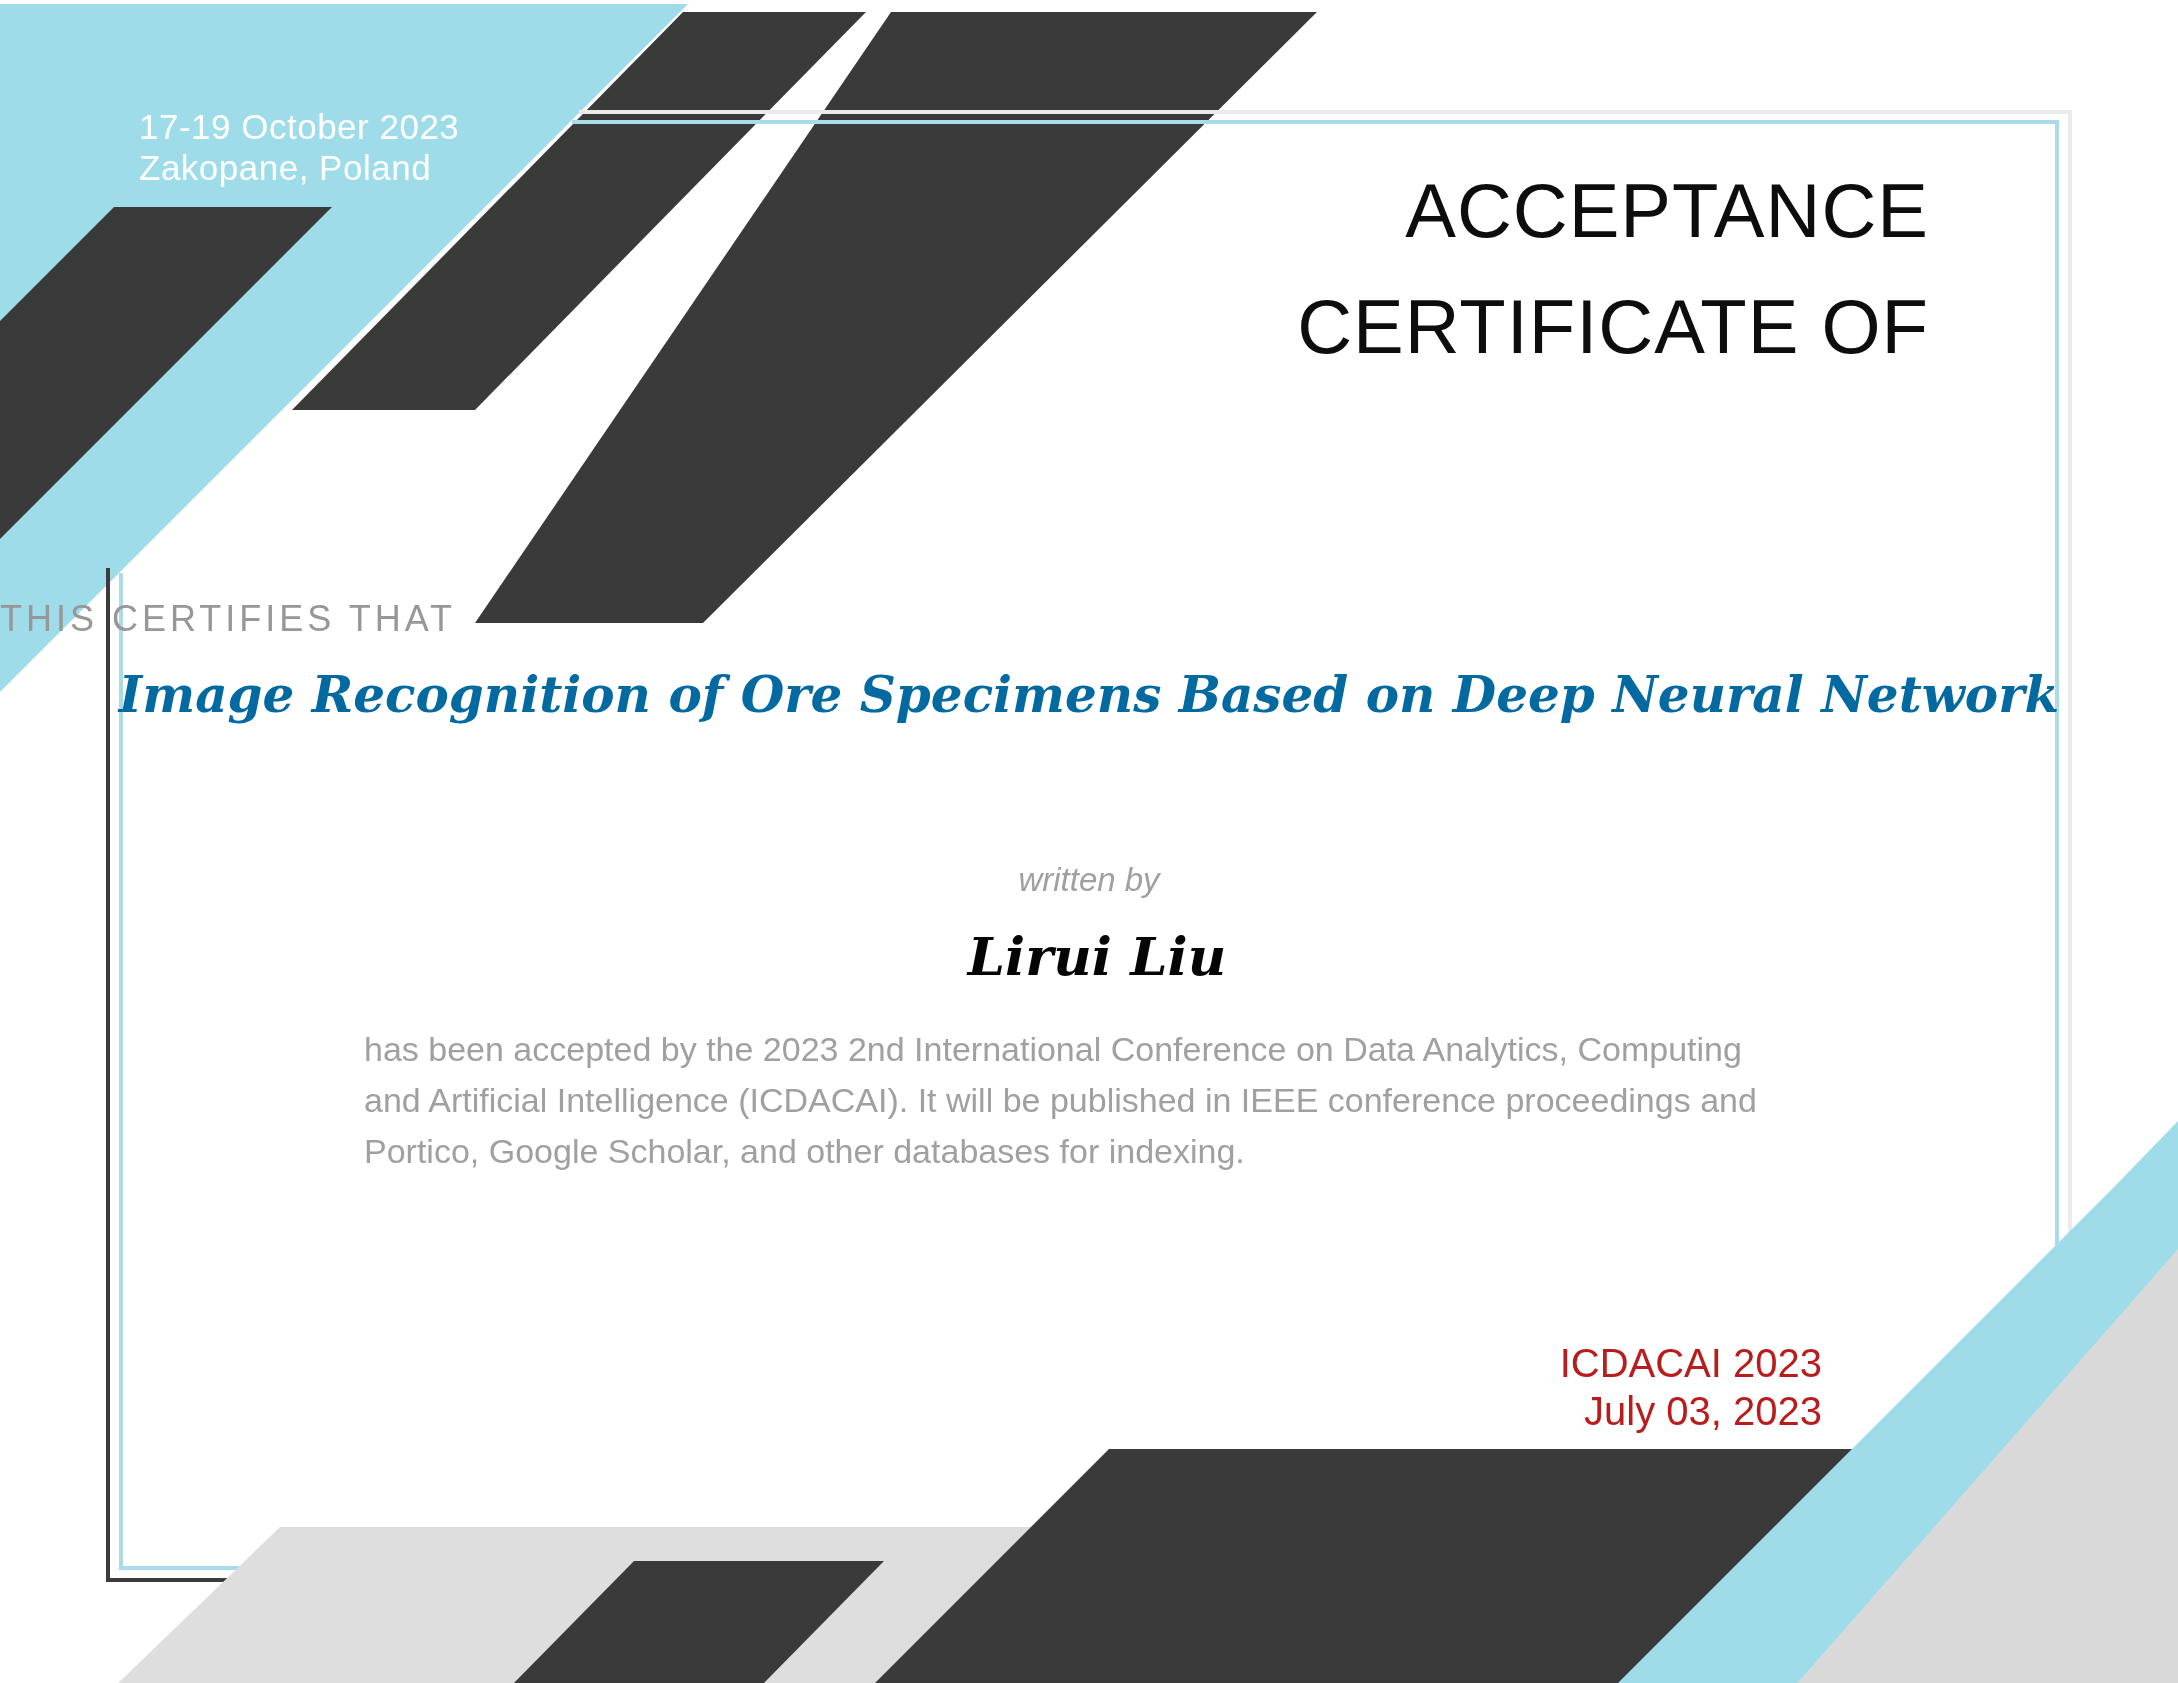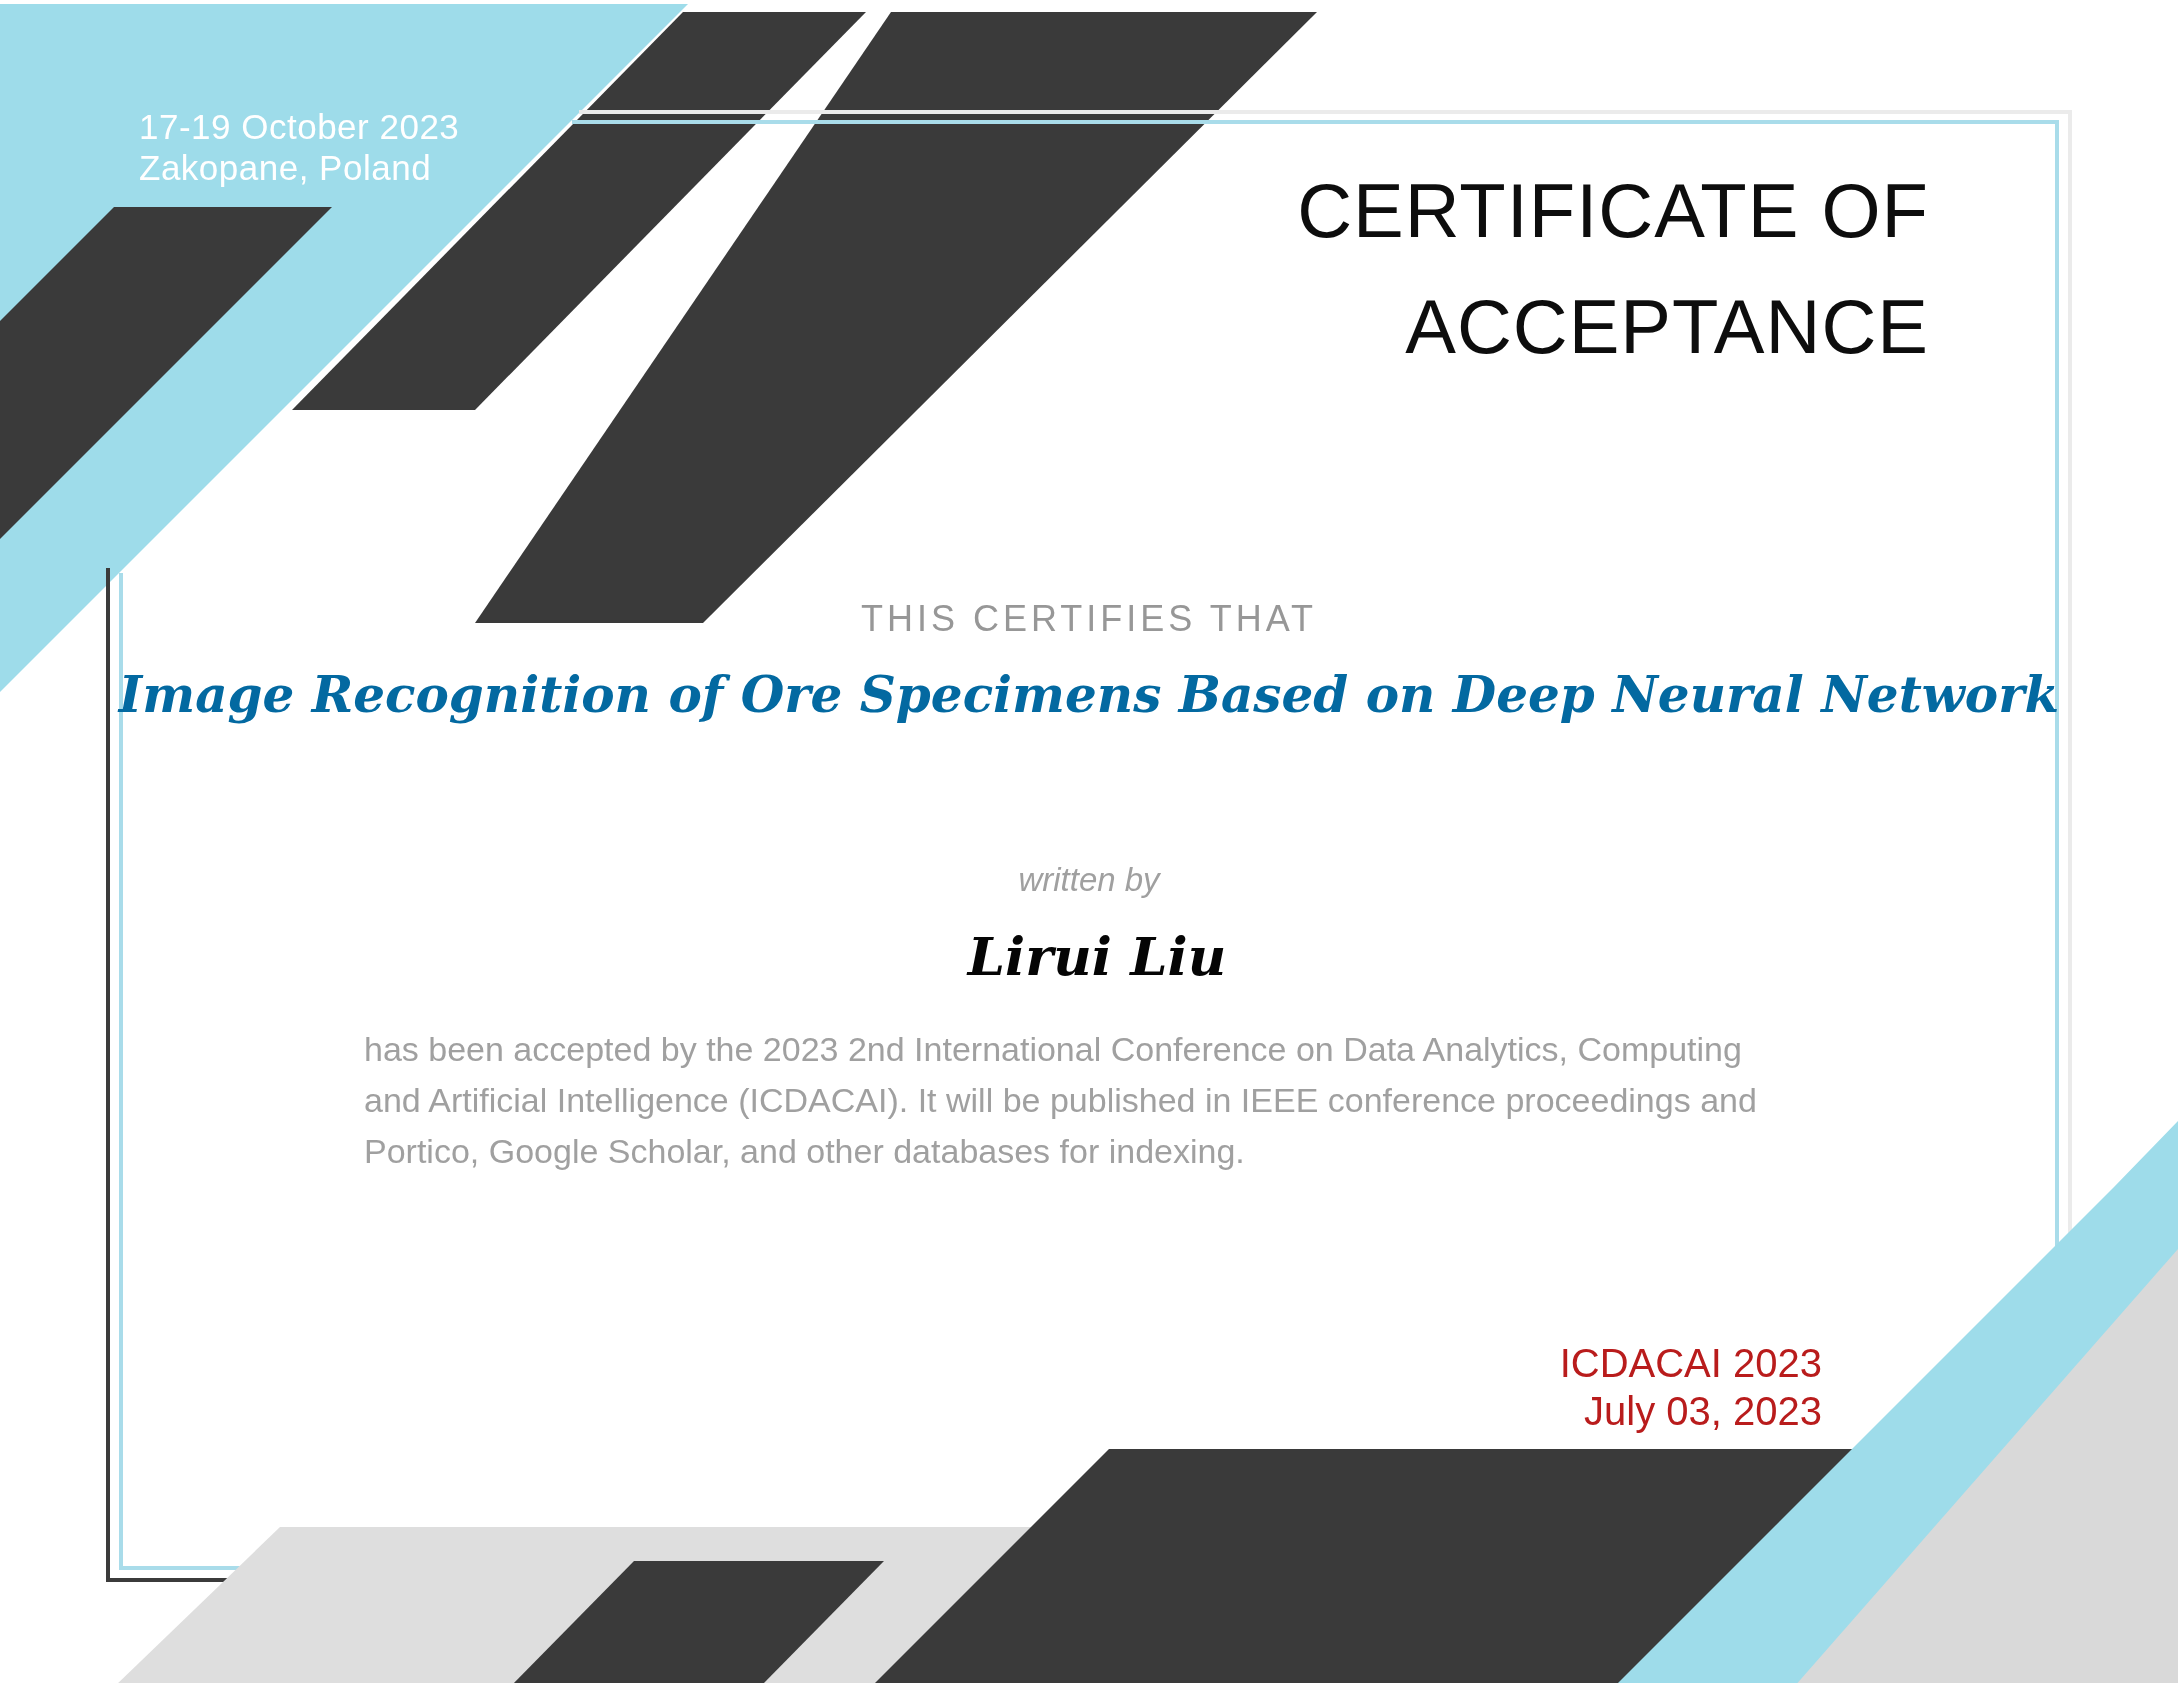--- a/index.html
+++ b/index.html
@@ -49,21 +49,21 @@
   .seg-inner-right{left:2055px;top:116px;width:4px;height:1450px;background:var(--frame-cyan);}
   .seg-inner-left{left:119px;top:569px;width:4px;height:997px;background:var(--frame-cyan);}
   .seg-inner-bottom{left:119px;top:1562px;width:1940px;height:4px;background:var(--frame-cyan);}
 
   
   .txt{position:absolute;white-space:nowrap;}
   .event-block{left:139px;top:102px;color:#ffffff;font-size:35px;line-height:41px;
     font-weight:300;letter-spacing:0.5px;}
   .cert-title{right:249px;top:149px;text-align:right;color:var(--ink);
     font-size:76px;line-height:116px;font-weight:400;letter-spacing:1px;}
-  .certifies{left:0;right:0;top:594px;text-align:center;color:#979797;
+  .certifies{left:0;right:0;top:594px;color:#979797;
     font-size:36px;letter-spacing:4px;font-weight:300;}
   .paper-title{left:0;right:0;top:661px;text-align:center;color:#0369a1;
     font-family:"DejaVu Serif", serif;font-style:italic;font-weight:700;font-size:50px;}
   .written-by{left:0;right:0;top:857px;text-align:center;color:var(--muted);
     font-size:33px;font-weight:300;font-style:italic;}
   .author{left:0;right:0;top:921px;text-align:center;color:#050505;
     font-family:"DejaVu Serif", serif;font-style:italic;font-weight:700;font-size:53px;padding-left:16px;}
   .body-block{left:364px;top:1020px;color:var(--muted);font-size:34px;
     line-height:51px;font-weight:300;}
   .footer-block{left:1327px;top:1335px;width:495px;text-align:right;color:#b91c1c;
@@ -93,22 +93,22 @@
   <div class="shape dark-bottom-big"></div>
   <div class="shape cyan-band-right"></div>
   <div class="shape gray-bottom-right"></div>
 
   <div class="txt event-block">
     <div>17-19 October 2023</div>
     <div>Zakopane, Poland</div>
   </div>
 
   <div class="txt cert-title">
+    <div>ACCEPTANCE</div>
     <div>CERTIFICATE OF</div>
-    <div>ACCEPTANCE</div>
   </div>
 
   <div class="txt certifies">THIS CERTIFIES THAT</div>
 
   <div class="txt paper-title">Image Recognition of Ore Specimens Based on Deep Neural Network</div>
 
   <div class="txt written-by">written by</div>
 
   <div class="txt author">Lirui Liu</div>
 

